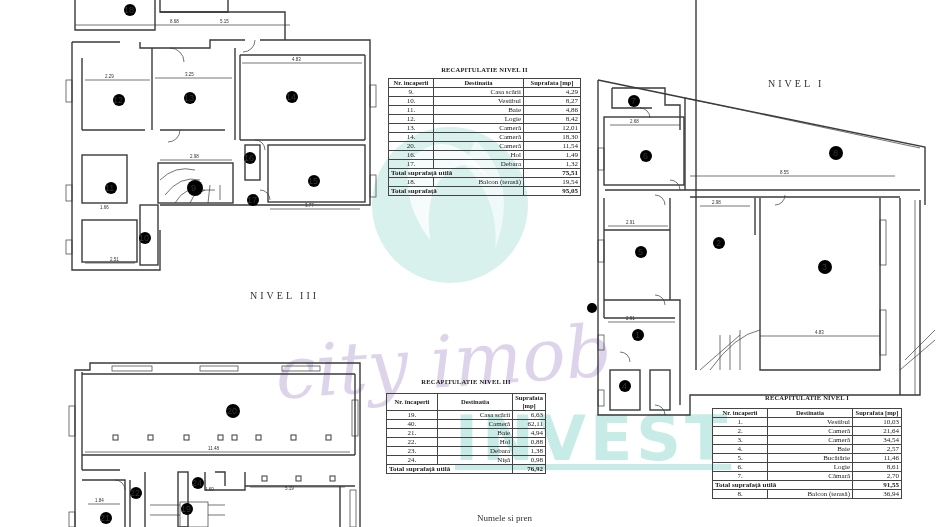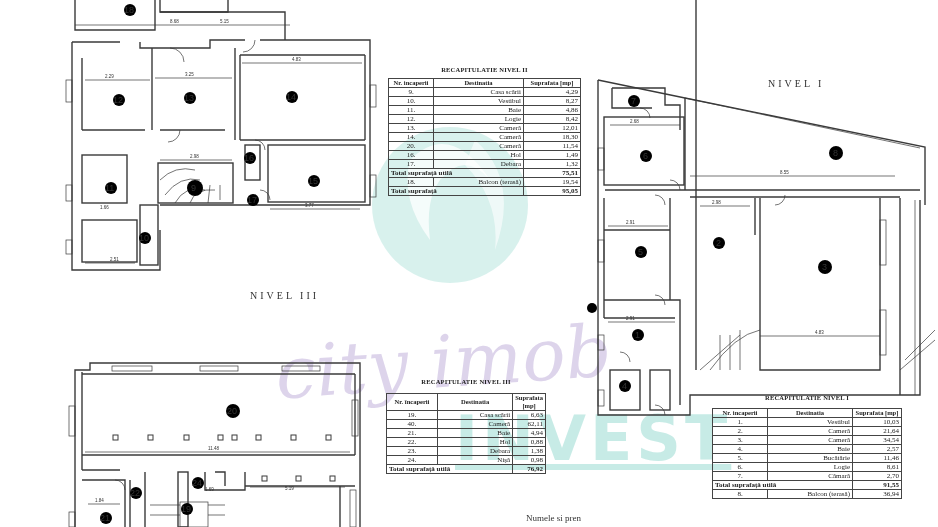--- a/index.html
+++ b/index.html
@@ -373,21 +373,21 @@
           <td class="val">0,98</td>
         </tr>
     <tr class="total">
           <td colspan="2">Total suprafață utilă</td>
           <td class="val">76,92</td>
         </tr>
   </tbody>
     </table>
 </div>
 
-<div class="footer-text" style="left:526px;top:513px;">Numele si pren</div>
+<div class="footer-text" style="left:477px;top:513px;">Numele si pren</div>
 
 <div class="recap" style="left:712px;top:394px;">
   <div class="recap-title" style="margin-bottom:7px;">RECAPITULATIE NIVEL I</div>
   <table class="rt" style="width:190px;">
     <tbody>
         <tr>
       <th style="width:50px;">Nr. incaperii</th>
       <th style="width:80px;">Destinatia</th>
       <th>Suprafata [mp]</th>
     </tr>

